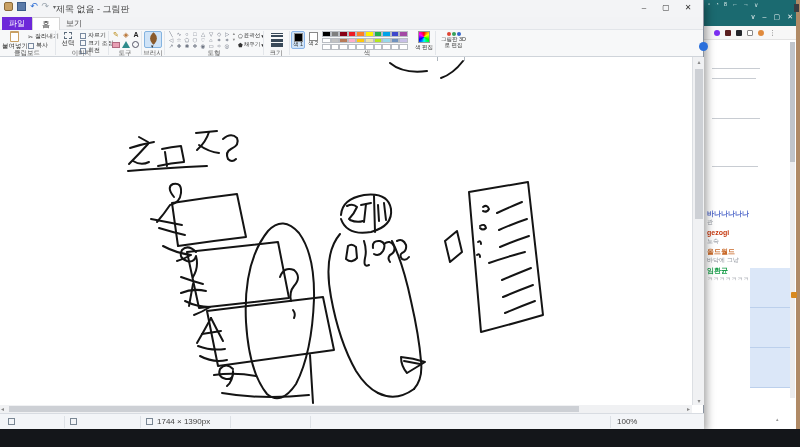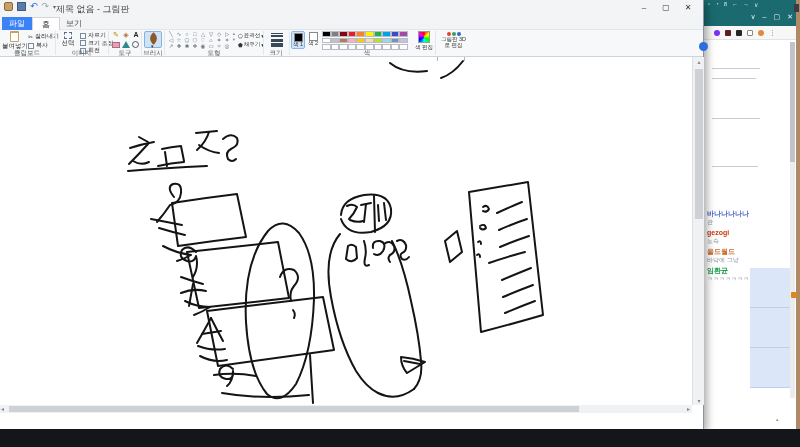--- a/index.html
+++ b/index.html
@@ -27,21 +27,21 @@
 .qat-logo{width:9px;height:9px;background:#c9a063;border-radius:2px;border:1px solid #8a6a3a}
 .qat-save{width:9px;height:9px;background:#5a7aa8;border:1px solid #3a5a88}
 .qat-undo{color:#2b6cd4;font-size:9px;line-height:9px}
 .qat-redo{color:#9aa4ae;font-size:9px;line-height:9px}
 .qat-caret{color:#666;font-size:6px}
 .title-text{position:absolute;left:56px;top:3px;font-size:9px;color:#444;white-space:nowrap}
 .win-controls{position:absolute;right:4px;top:0;display:flex}
 .win-btn{width:22px;height:15px;text-align:center;font-size:8px;line-height:15px;color:#333}
 .tabs{position:absolute;left:0;top:17px;width:100%;height:13px;background:#f2f3f5;border-bottom:1px solid #e2e5e9}
 .tab{position:absolute;top:0;height:13px;font-size:8px;line-height:13px;text-align:center}
-.tab-file{left:2px;width:30px;background:#3b82f6;color:#fff}
+.tab-file{left:2px;width:30px;background:#6d28d9;color:#fff}
 .tab-home{left:32px;width:28px;background:#fff;border:1px solid #d4d4d4;border-bottom:none;color:#333}
 .tab-view{left:60px;width:28px;color:#444}
 .ribbon{position:absolute;left:0;top:30px;width:100%;height:27px;background:#f7f8f9;border-bottom:1px solid #cfd4da}
 .gsep{position:absolute;top:1px;width:1px;height:24px;background:#e3e6ea}
 .glabel{position:absolute;top:19px;font-size:6.5px;color:#555;text-align:center}
 .rbtn-label{font-size:6.5px;color:#333;white-space:nowrap}
 .clipboard-icon{position:absolute;left:10px;top:1px;width:9px;height:11px;background:#c9a063;border-radius:1px}
 .clipboard-icon:after{content:"";position:absolute;left:1px;top:2px;width:7px;height:8px;background:#fff}
 .mini-row{position:absolute;display:flex;align-items:center;gap:2px;font-size:6px;color:#333;white-space:nowrap}
 .sel-icon{width:8px;height:7px;border:1px dashed #5a6a7a}
@@ -419,20 +419,33 @@
       <div style="position:absolute;left:0;top:1px;width:12px">▴</div>
       <div class="vthumb"></div>
       <div style="position:absolute;left:0;bottom:1px;width:12px">▾</div>
     </div>
     <div class="hscroll">
       <span style="position:absolute;left:1px;top:0">◂</span>
       <div class="hthumb"></div>
       <span style="position:absolute;right:2px;top:0">▸</span>
     </div>
 
+    <div class="statusbar">
+      <div class="sicon" style="left:8px"></div>
+      <div class="ssep" style="left:64px"></div>
+      <div class="sicon" style="left:70px"></div>
+      <div class="ssep" style="left:140px"></div>
+      <div class="sicon" style="left:146px"></div>
+      <span class="abs" style="left:157px;top:3px">1744 × 1390px</span>
+      <div class="ssep" style="left:230px"></div>
+      <div class="ssep" style="left:310px"></div>
+      <div class="ssep" style="left:610px"></div>
+      <span class="abs" style="left:617px;top:3px">100%</span>
+
+    </div>
   </div>
 
   <div class="taskbar">
     
     
     
     
     
     
     

